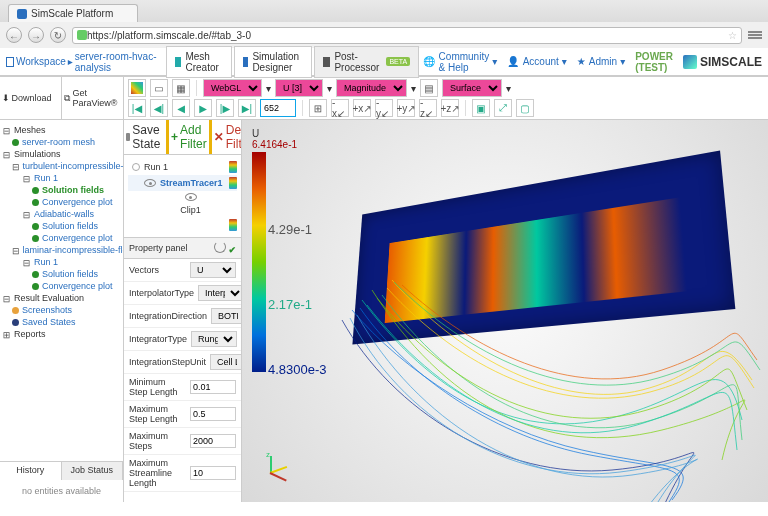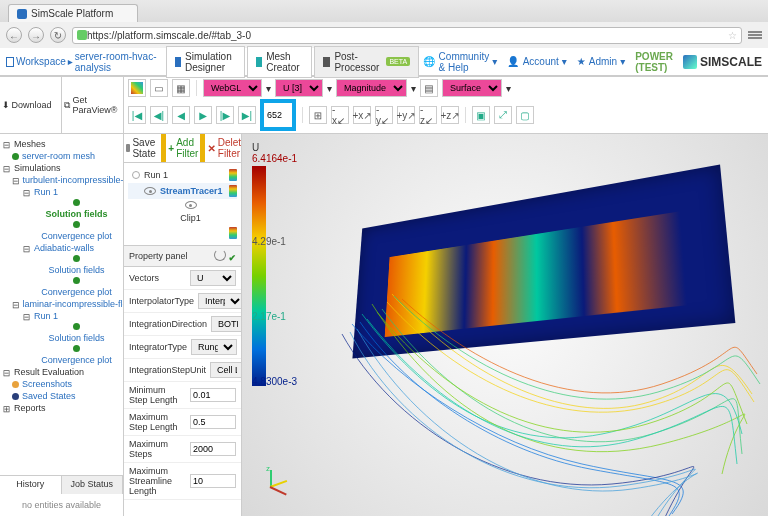--- a/index.html
+++ b/index.html
@@ -34,67 +34,67 @@
   .nav-hdr{ width:124px; background:#f6f6f6; color:#2a6fbe; font-size:11px; padding:4px 6px; border-right:1px solid #ccc;}
   .res-hdr{ flex:1; color:#2a6fbe; font-size:11px; padding:4px 6px;}
   .dl-bar{display:flex;border-bottom:1px solid #ccc;}
   .dl-left{width:124px;border-right:1px solid #ccc;display:flex;}
   .dl-btn{flex:1;font-size:9px;padding:3px 2px;border-right:1px solid #ccc;display:flex;align-items:center;gap:2px;cursor:pointer;}
   .dl-btn:last-child{border-right:none;}
   .toolbar{flex:1;display:flex;flex-direction:column;gap:2px;padding:2px 4px;}
   .tb-row{display:flex;gap:4px;align-items:center;}
   .tb-btn{width:18px;height:18px;border:1px solid #ccc;background:#fff;display:flex;align-items:center;justify-content:center;font-size:10px;color:#555;cursor:pointer;}
   .tb-sel{height:18px;border:1px solid #ccc;font-size:9px;padding:0 3px;background:#ec4899;}
-  .tb-num{width:36px;height:32px;border:4px solid #0ea5e9;font-size:9px;padding:0 3px;}
+  .tb-num{width:36px;height:18px;border:1px solid #0ea5e9;font-size:9px;padding:0 3px;}
   .play{color:#2a8;}
   .sep{width:1px;height:16px;background:#ddd;margin:0 2px;}
   
   .main{display:flex;height:calc(516px - 48px - 28px - 18px - 40px);}
   .sidebar{width:124px;border-right:1px solid #ccc;display:flex;flex-direction:column;overflow:hidden;}
   .tree{flex:1;overflow:auto;padding:4px 2px;font-size:9px;}
   .tree-item{display:flex;align-items:center;gap:3px;padding:1px 0;white-space:nowrap;}
   .exp{width:9px;height:9px;font-size:9px;color:#555;display:inline-block;text-align:center;}
   .bullet-green{width:7px;height:7px;border-radius:50%;background:#2a8f2a;display:inline-block;}
   .bullet-orange{width:7px;height:7px;border-radius:50%;background:#e8a23d;display:inline-block;}
   .bullet-navy{width:7px;height:7px;border-radius:50%;background:#2a3f7a;display:inline-block;}
   .link-blue{color:#2a6fbe;cursor:pointer;}
   .link-green{color:#2a8f2a;font-weight:bold;cursor:pointer;}
-  .i0{padding-left:0;} .i1{padding-left:10px;} .i2{padding-left:20px;} .i3{padding-left:30px;flex-direction:column;}
+  .i0{padding-left:0;} .i1{padding-left:10px;} .i2{padding-left:20px;} .i3{padding-left:30px;}
   .bottom-tabs{border-top:1px solid #ccc;}
   .bt-row{display:flex;height:18px;}
   .bt-row .tabb{flex:1;border-right:1px solid #ccc;text-align:center;font-size:9px;padding:3px 0;cursor:pointer;}
   .bt-row .tabb.active{background:#eee;}
   .bt-head{display:flex;border-top:1px solid #ccc;font-size:9px;}
   .bt-head div{flex:1;text-align:center;padding:2px 0;border-right:1px solid #ccc;}
   .bt-body{font-size:9px;color:#888;text-align:center;padding:6px 0;}
   
   .center{width:118px;border-right:1px solid #ccc;display:flex;flex-direction:column;overflow:hidden;}
   .filter-bar{display:flex;border-bottom:1px solid #ccc;}
-  .filter-btn{flex:1;font-size:10px;padding:3px 2px;display:flex;align-items:center;gap:2px;cursor:pointer;border-right:5px solid #eab308;}
+  .filter-btn{flex:1;font-size:12px;padding:3px 2px;display:flex;align-items:center;gap:2px;cursor:pointer;border-right:3px solid #eab308;}
   .fb-save::before{content:"";width:8px;height:8px;background:#888;border-radius:1px;}
   .fb-add{color:#2a8f2a;} .fb-add::before{content:"+";color:#2a8f2a;font-weight:bold;}
   .fb-del{color:#c0392b;} .fb-del::before{content:"✕";color:#c0392b;font-weight:bold;}
   .pipe{flex:0 0 auto;padding:4px;font-size:9px;min-height:78px;}
   .pipe-row{display:flex;align-items:center;gap:4px;padding:2px 0;}
   .eye{width:12px;height:8px;border:1px solid #888;border-radius:50%;position:relative;}
   .eye::after{content:"";position:absolute;width:3px;height:3px;background:#888;border-radius:50%;top:1.5px;left:3.5px;}
   .rainbow{width:8px;height:12px;background:linear-gradient(to bottom,#c0392b,#f1c40f,#2ecc71,#3498db);border-radius:1px;}
   .prop-hdr{display:flex;align-items:center;justify-content:space-between;border-top:1px solid #ccc;border-bottom:1px solid #ccc;background:#f2f2f2;padding:3px 5px;font-size:9px;}
   .prop-hdr .chk{color:#2a8f2a;font-weight:bold;}
   .refresh{width:12px;height:12px;border:1.5px solid #888;border-radius:50%;border-top-color:transparent;display:inline-block;}
   .props{flex:1;overflow:auto;}
   .prop-row{display:flex;align-items:center;padding:3px 5px;border-bottom:1px solid #eee;font-size:9px;gap:4px;}
   .prop-row .lbl{flex:1;}
   .prop-row select, .prop-row input[type=text]{width:46px;font-size:9px;border:1px solid #ccc;padding:1px 2px;}
   
   .viewport{flex:1;position:relative;background:radial-gradient(circle at 50% 45%,#fcfcfc,#d9d9d9);overflow:hidden;}
   .legend{position:absolute;left:10px;top:8px;width:54px;}
   .legend .lt{font-size:10px;color:#333;}
   .legend-bar{width:14px;height:220px;background:linear-gradient(to bottom,#a40000,#e85d00,#f5d000,#76d000,#00c8a0,#0070dd,#001e8a);margin-top:2px;position:relative;}
-  .legend-lbl{position:absolute;left:0;font-size:10px;color:#555;white-space:nowrap;}
+  .legend-lbl{position:absolute;left:16px;font-size:13px;color:#555;white-space:nowrap;}
   .axes{position:absolute;left:10px;bottom:10px;width:40px;height:40px;}
   .axes .z{position:absolute;left:18px;bottom:18px;width:2px;height:18px;background:#2ecc71;}
   .axes .y{position:absolute;left:18px;bottom:18px;width:18px;height:2px;background:#e8d000;transform:rotate(-20deg);transform-origin:left;}
   .axes .x{position:absolute;left:18px;bottom:18px;width:18px;height:2px;background:#c0392b;transform:rotate(25deg);transform-origin:left;}
   .axes .lz{position:absolute;left:14px;top:-2px;font-size:8px;color:#2ecc71;}
   .sim-box{position:absolute;left:80px;top:60px;width:400px;height:150px;background:#0a1a7a;transform:perspective(700px) rotateX(18deg) rotateY(-24deg);box-shadow:inset 0 0 20px rgba(0,0,0,.4);}
   .sim-cut{position:absolute;left:40px;top:40px;right:40px;bottom:20px;background:linear-gradient(90deg,#e85d00,#f5d000,#0a1a7a 30%,#e85d00 40%,#00c8a0 55%,#0a1a7a 70%,#e85d00 80%,#0a1a7a);}
   svg.stream{position:absolute;inset:0;}
 </style>
 </head>
@@ -126,26 +126,26 @@
 
 <div class="appbar">
   <div class="crumb">
     <span class="w-icon"></span>
     <span>Workspace</span>
     <span>▸</span>
     <span>server-room-hvac-analysis</span>
   </div>
   <div class="seg">
     <div class="seg-btn">
+        <span class="si" style="background:#2aa"></span>
+        <span>Mesh Creator</span>
+      </div>
+    <div class="seg-btn">
         <span class="si"></span>
         <span>Simulation Designer</span>
-      </div>
-    <div class="seg-btn">
-        <span class="si" style="background:#2aa"></span>
-        <span>Mesh Creator</span>
       </div>
     <div class="seg-btn active">
         <span class="si" style="background:#555"></span>
         <span>Post-Processor</span>
         <span class="beta">BETA</span>
       </div>
   </div>
   <div class="right-links">
     <div class="lnk">
         <span>🌐</span>

